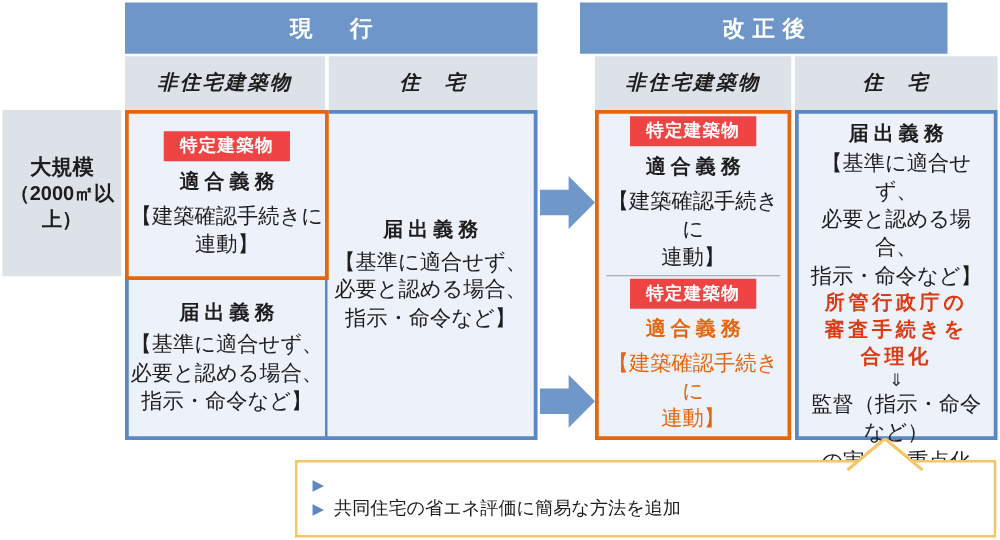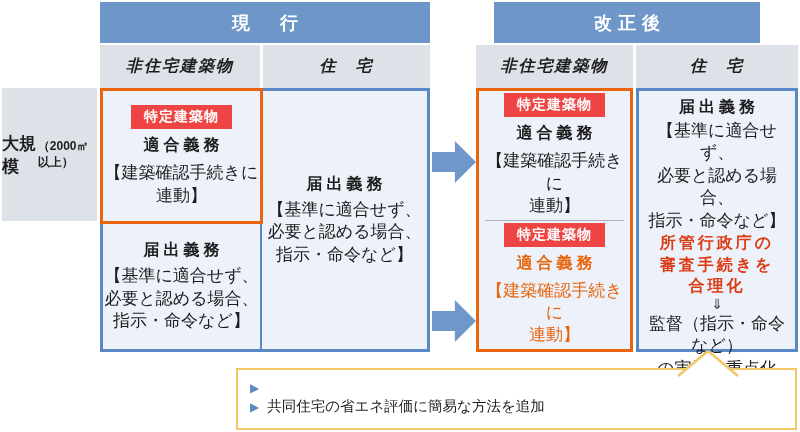--- a/index.html
+++ b/index.html
@@ -8,40 +8,40 @@
     position:relative; width:800px; height:432px; background:#ffffff;
     font-family:"Liberation Sans", sans-serif; color:#1d1d1d; overflow:hidden;
   }
   
   .tbl-header {
     position:absolute; top:2px; height:41px; background:#6E96C8; color:#fff;
     font-weight:bold; font-size:18px; letter-spacing:6px; text-indent:6px;
     display:flex; align-items:center; justify-content:center;
   }
   #cur-header { left:100px; width:330px; }
-  #rev-header { left:494px; width:266px;font-family:Liberation Mono, monospace; }
+  #rev-header { left:464px; width:294px;font-family:Liberation Mono, monospace; }
   
   .subhead {
     position:absolute; top:45px; height:43px; background:#DDE1E8;
     display:flex; align-items:center; justify-content:center;
     font-weight:bold; font-size:16px; letter-spacing:2px; color:#1d1d1d;font-style:italic;
   }
   #cur-sub-nonres { left:100px; width:160px; }
   #cur-sub-res   { left:263px; width:167px; }
   #rev-sub-nonres{ left:476px; width:157px; }
   #rev-sub-res   { left:636px; width:162px; }
   
   .rowlabel {
     position:absolute; left:2px; width:95px; background:#DDE1E8;
-    display:flex; align-items:center; justify-content:center; gap:1px;
+    display:flex; flex-direction:column; align-items:center; justify-content:center; gap:1px;
   }
   #label-large { top:88px; height:133px; }
   #label-mid   { top:224px; height:128px; }
   .rowlabel .t { font-weight:bold; font-size:17px; }
-  .rowlabel .s { font-weight:bold; font-size:12px; line-height:1.3; text-align:left; white-space:pre-line; }
+  .rowlabel .s { font-weight:bold; font-size:16px; line-height:1.3; text-align:center; white-space:pre-line; }
   
   #cur-body {
     position:absolute; left:100px; top:88px; width:330px; height:264px;
     border:3px solid #5B87C5; background:#EDF1F9;
   }
   #cur-divider { position:absolute; left:157px; top:-3px; bottom:-3px; width:2px; background:#5B87C5; }
   #cur-cell-large {
     position:absolute; left:-3px; top:-3px; width:163px; height:136px;
     border:3px solid #E8650C; background:#EDF1F9; z-index:2;
     display:flex; flex-direction:column; align-items:center; justify-content:center; gap:6px;

